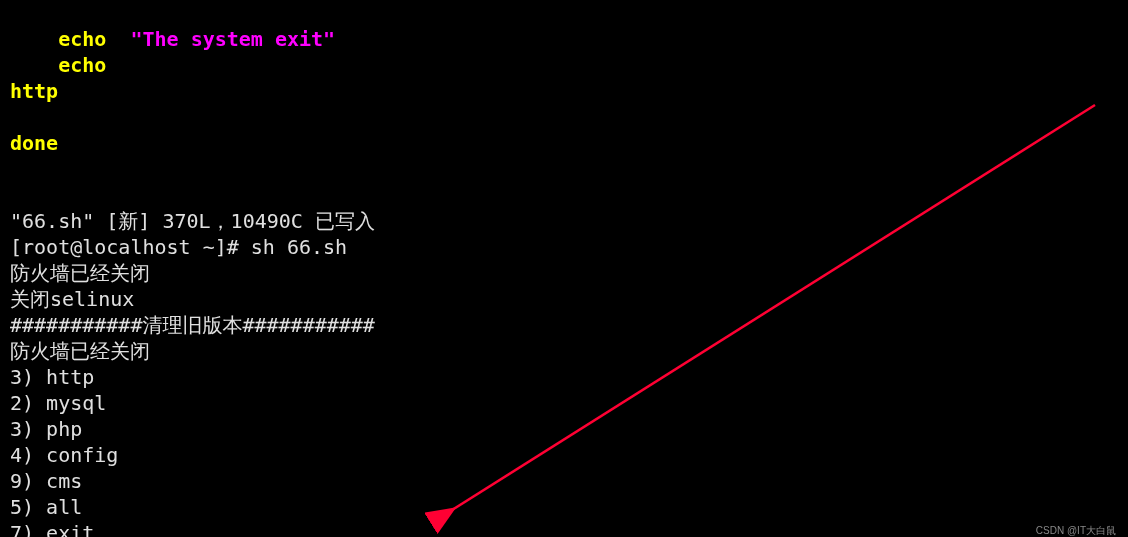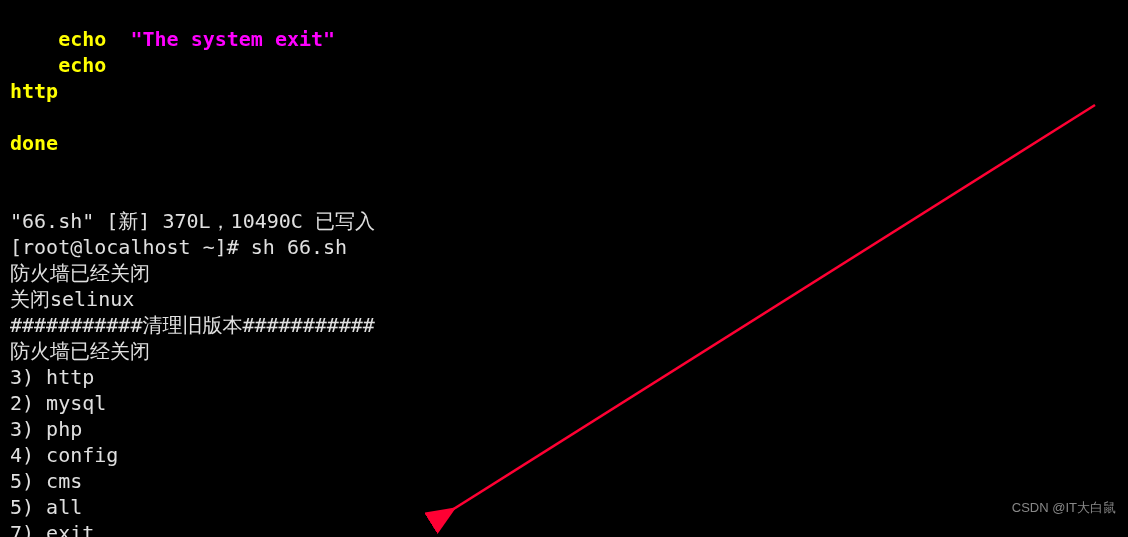--- a/index.html
+++ b/index.html
@@ -28,24 +28,24 @@
     }
     .magenta {
       color: #ff00ff;
       font-weight: bold;
     }
     .white {
       color: #e0e0e0;
     }
     .watermark {
       position: absolute;
-      bottom: 20px;
+      bottom: 0;
       right: 12px;
       color: #888;
-      font-size: 13px;
+      font-size: 10px;
       font-family: Arial, sans-serif;
     }
     .arrow-overlay {
       position: absolute;
       top: 0;
       left: 0;
       pointer-events: none;
     }
   </style>
 </head>
@@ -62,21 +62,21 @@
 <span class="white">"66.sh" [新] 370L，10490C 已写入</span>
 <span class="white">[root@localhost ~]# sh 66.sh</span>
 <span class="white">防火墙已经关闭</span>
 <span class="white">关闭selinux</span>
 <span class="white">###########清理旧版本###########</span>
 <span class="white">防火墙已经关闭</span>
 <span class="white">3) http</span>
 <span class="white">2) mysql</span>
 <span class="white">3) php</span>
 <span class="white">4) config</span>
-<span class="white">5) cms</span>
+<span class="white">9) cms</span>
 <span class="white">5) all</span>
 <span class="white">7) exit</span>
 </div>
 
 <svg class="arrow-overlay" width="1128" height="537">
   <defs>
     <marker id="arrowhead" markerWidth="12" markerHeight="10" refX="2" refY="5" orient="auto">
       <polygon points="0 0, 12 5, 0 10" fill="#ff0033" transform="rotate(180 6 5)"></polygon>
     </marker>
   </defs>

